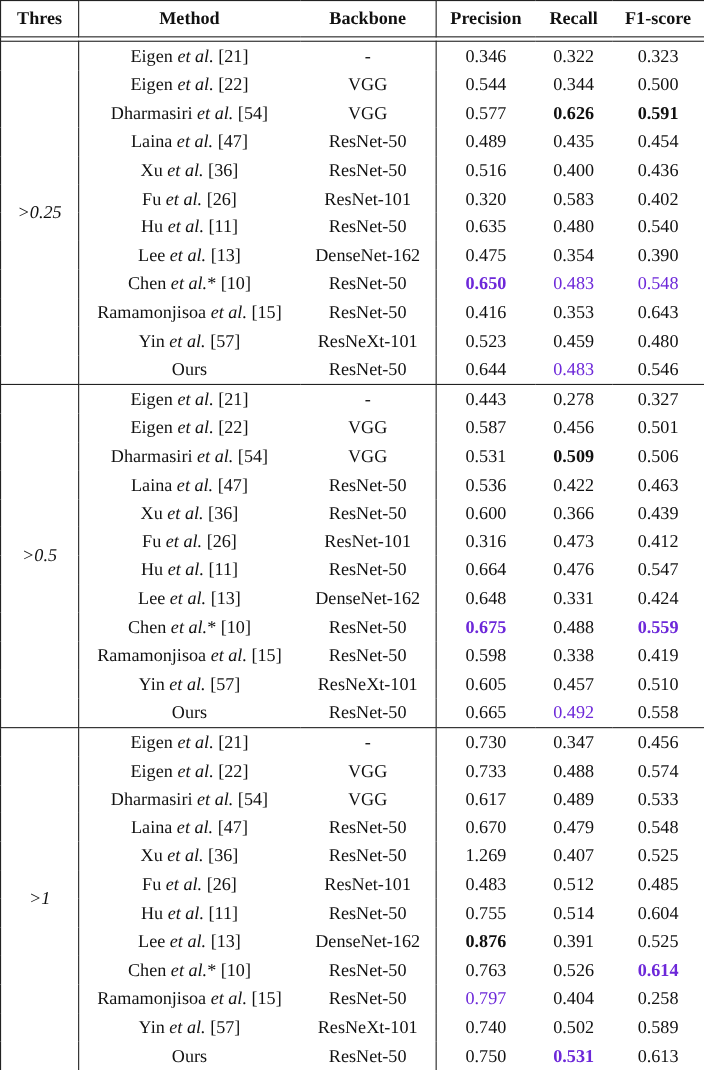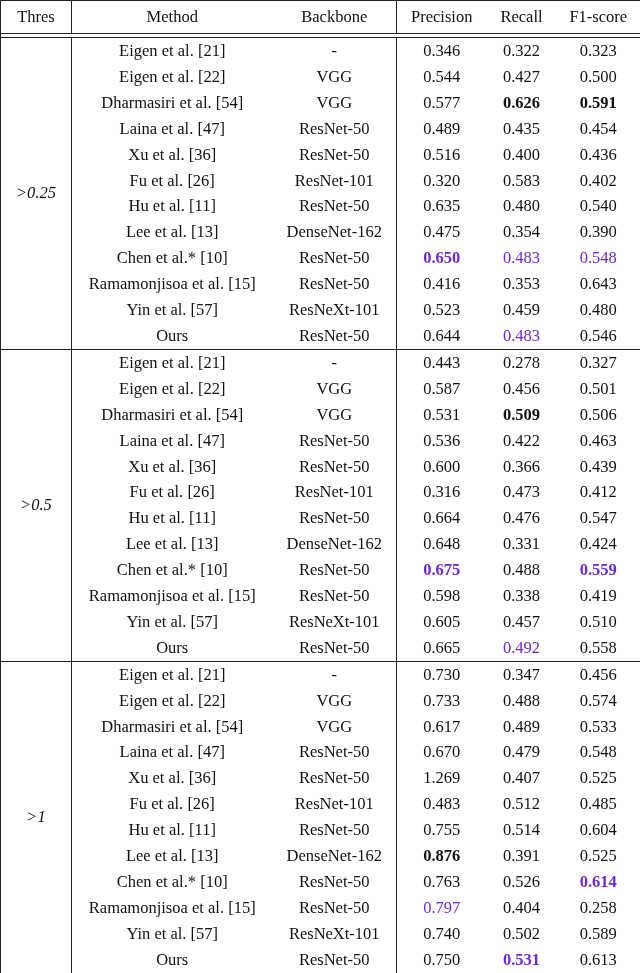--- a/index.html
+++ b/index.html
@@ -9,29 +9,29 @@
     width: 640px; border-collapse: collapse; table-layout: fixed;
     font-size: 16.5px;
   }
   table.results col.c-thres { width: 71px; }
   table.results col.c-method { width: 201px; }
   table.results col.c-backbone { width: 124px; }
   table.results col.c-prec { width: 90px; }
   table.results col.c-rec { width: 70px; }
   table.results col.c-f1 { width: 84px; }
   th, td { text-align: center; padding: 0; white-space: nowrap; }
-  thead th { font-weight: normal; height: 32px; border-top: 1.5px solid #222; border-bottom: 1.5px solid #222; margin-top: 40px; }
+  thead th { font-weight: bold; height: 32px; border-top: 1.5px solid #222; border-bottom: 1.5px solid #222; margin-top: 40px; }
   thead tr.spacer td { height: 3px; border-bottom: 1.5px solid #222; border-left: 1.5px solid #222; border-right: 1.5px solid #222; }
   tbody td { height: 25.9px; line-height: 25.9px; }
   .bl { border-left: 1.5px solid #222; }
   .br { border-right: 1.5px solid #222; }
   tbody.group tr:last-child td { border-bottom: 1.5px solid #222; }
   td.thres { border-bottom: 1.5px solid #222; border-right: 1.5px solid #222; border-left: 1.5px solid #222; vertical-align: middle; font-style: italic; }
   td.bb { border-right: 1.5px solid #222; }
-  .it { }
+  .it { font-style: italic; }
   .bold { font-weight: bold; text-align: center; }
   .red { color: #6d28d9; }
 </style>
 </head>
 <body>
 
 <table class="results">
   <colgroup>
     <col class="c-thres">
       <col class="c-method">
@@ -59,21 +59,21 @@
         <td><span>Eigen</span> <span class="it">et al.</span><span style="white-space: pre;"> [21]</span></td>
         <td class="bb">-</td>
         <td>0.346</td>
         <td>0.322</td>
         <td class="br">0.323</td>
       </tr>
       <tr>
         <td><span>Eigen</span> <span class="it">et al.</span><span style="white-space: pre;"> [22]</span></td>
         <td class="bb">VGG</td>
         <td>0.544</td>
-        <td>0.427</td>
+        <td>0.344</td>
         <td class="br">0.500</td>
       </tr>
       <tr>
         <td><span>Dharmasiri</span> <span class="it">et al.</span><span style="white-space: pre;"> [54]</span></td>
         <td class="bb">VGG</td>
         <td>0.577</td>
         <td class="bold">0.626</td>
         <td class="bold br">0.591</td>
       </tr>
       <tr>

